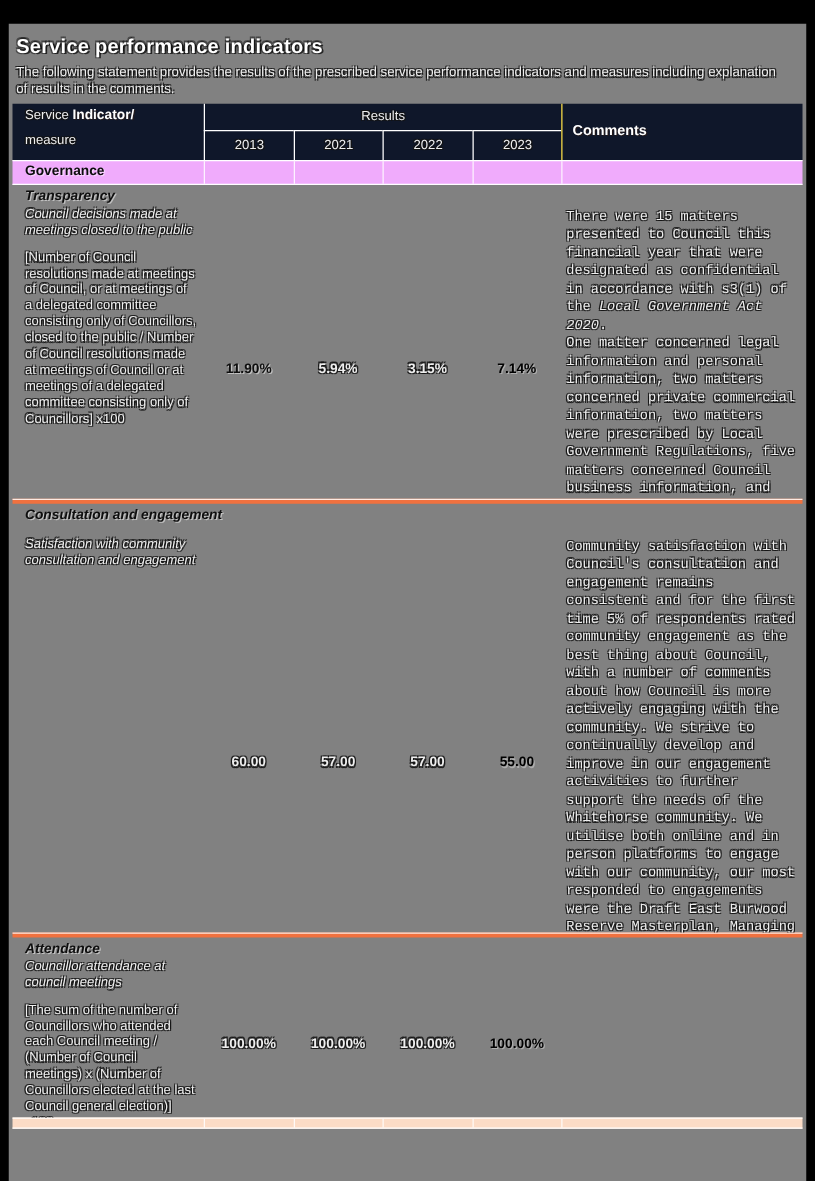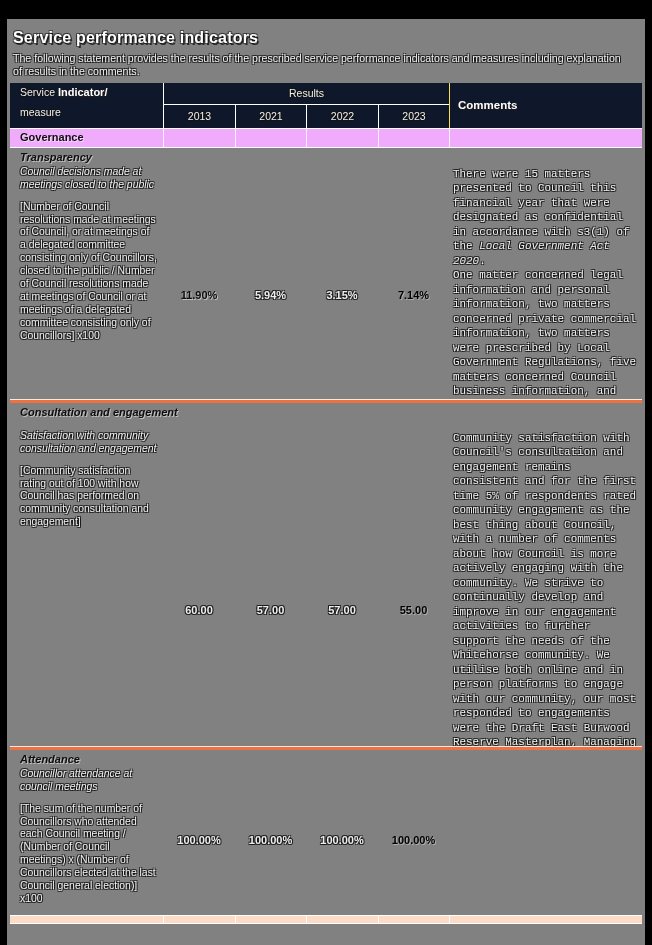--- a/index.html
+++ b/index.html
@@ -75,21 +75,21 @@
     height:18px; background:#f0abfc;
     border-top:1px solid #fff; border-bottom:1px solid #fff;
   }
   .gov-row > div { border-left:1px solid rgba(255,255,255,.85); }
   .gov-row > div:first-child { border-left:none; padding:2px 0 0 10px;
     font-size:11px; font-weight:bold; }
 
   .section { display:flex; flex-direction:column; overflow:hidden; }
   .sec-1 { height:251px; }
   .sec-2 { height:343px;gap:9px; }
-  .sec-3 { height:165px; }
+  .sec-3 { height:144px; }
 
   .subhead {
     padding:3px 0 0 10px;
     font-size:11px; font-weight:bold; font-style:italic;
     white-space:nowrap;
   }
   .srow { flex:1; display:grid;
     grid-template-columns:153px 72px 71px 72px 71px 193px; }
 
   .c-ind { padding:3px 6px 0 10px; font-size:10.4px; line-height:1.24; }
@@ -162,21 +162,20 @@
       </div>
     </div>
 
     <div class="divider"></div>
 
     <div class="section sec-2">
       <div class="subhead solid-dark">Consultation and engagement</div>
       <div class="srow">
         <div class="c-ind">
           <div class="ind-name outline">Satisfaction with community consultation and engagement</div>
-          <div class="ind-formula outline">[Community satisfaction rating out of 100 with how Council has performed on community consultation and engagement]</div>
         </div>
         <div class="c-val outline">60.00</div>
         <div class="c-val outline">57.00</div>
         <div class="c-val outline">57.00</div>
         <div class="c-val last">55.00</div>
         <div class="c-com outline"><span>Community satisfaction with Council's consultation and engagement remains consistent and for the first time 5% of respondents rated community engagement as the best thing about Council, with a number of comments about how Council is more actively engaging with the community. We strive to continually develop and improve in our engagement activities to further support the needs of the Whitehorse community. We utilise both online and in person platforms to engage with our community, our most responded to engagements were the Draft East Burwood Reserve Masterplan, Managing Dogs in Parks and Reserves and the Open Space Strategy Review.</span></div>
       </div>
     </div>
 
     <div class="divider"></div>

